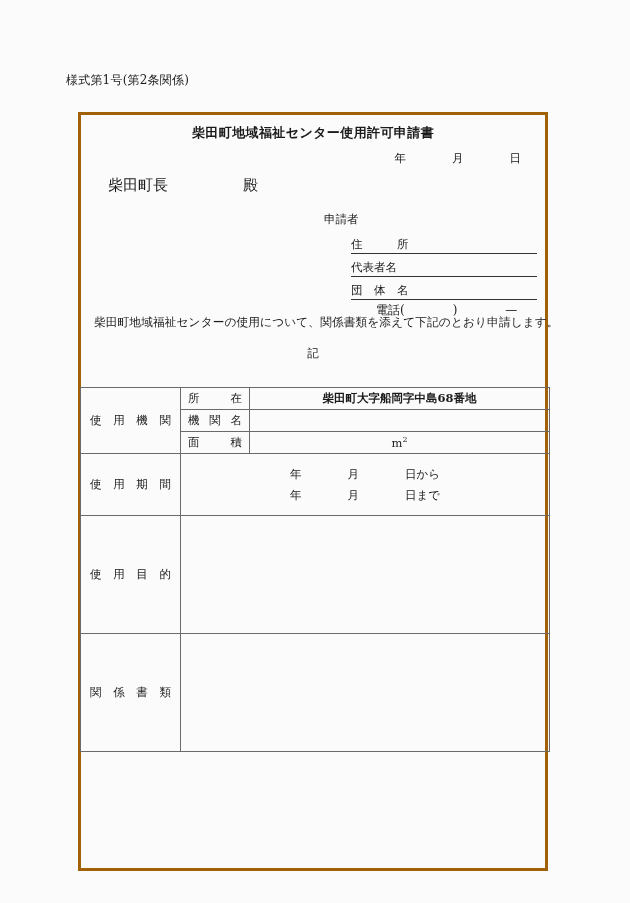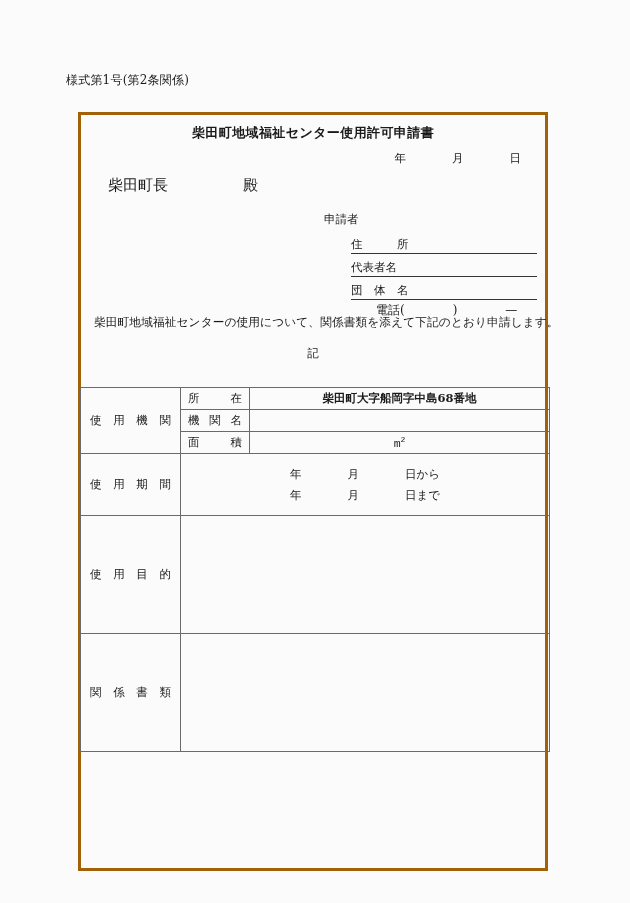--- a/index.html
+++ b/index.html
@@ -158,21 +158,20 @@
 
   td.label-cell { text-align: center; }
   td.value-cell {
     padding-left: 6px;
     text-align: center;
     font-weight: bold;
   }
   td.area-cell {
     text-align: center;
     padding-right: 92px;
-    font-family: Liberation Mono, monospace;
   }
   .r-addr  { height: 22px; }
   .r-name  { height: 22px; }
   .r-area  { height: 22px; }
   .r-term  { height: 62px; }
   .r-purp  { height: 118px; }
   .r-docs  { height: 118px; }
 
   td.term-cell {
     text-align: center;

